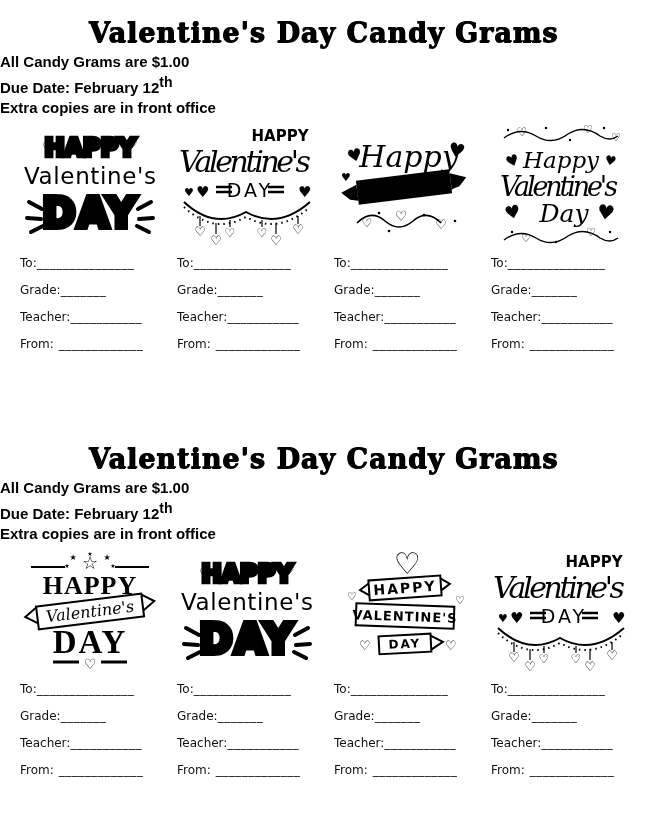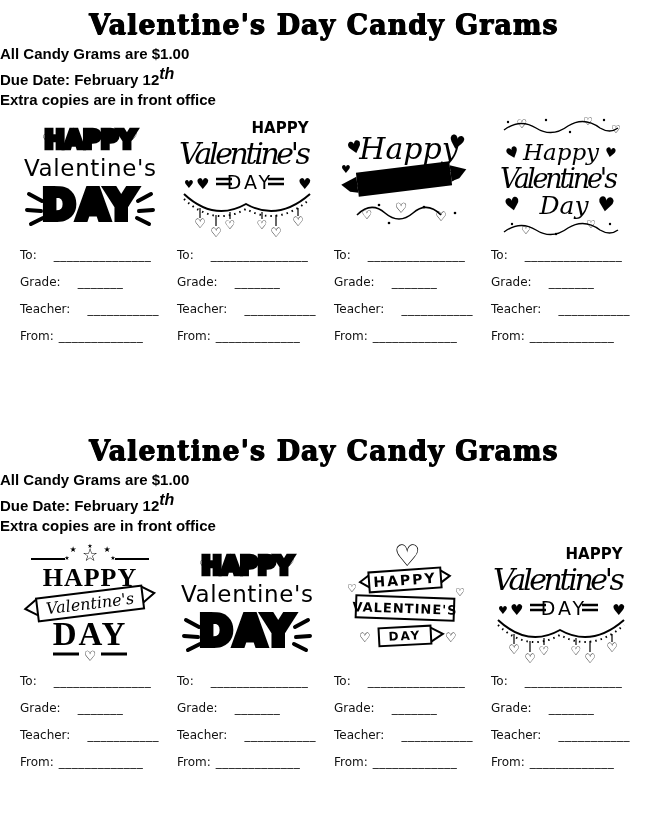--- a/index.html
+++ b/index.html
@@ -3,40 +3,40 @@
 <meta charset="utf-8">
 <style>
   * { box-sizing: border-box; margin: 0; padding: 0; }
   body {
     width: 647px; height: 827px;
     background: #ffffff;
     font-family: "Liberation Sans", sans-serif;
     color: #000;
     overflow: hidden;
   }
-  .page { width: 647px; height: 827px; padding-top: 8px; }
+  .page { width: 647px; height: 827px; padding-top: 16px; }
   .sheet { width: 100%; }
   .sheet-2 { margin-top: 78px; }
   .title {
     text-align: center;
     font-family: "DejaVu Serif", serif;
     font-weight: bold;
     font-size: 27px;
     letter-spacing: 1px;
     line-height: 34px;
     text-shadow: 1px 0 0 #000, 0 1px 0 #000;
   }
   .subs { text-align: left; margin-top: 2px; }
   .sub {
     font-family: "Liberation Sans", sans-serif;
     font-weight: bold;
     font-size: 15px;
     line-height: 20px;
   }
-  .sub sup { font-size: 16px; font-style: italic; }
+  .sub sup { font-size: 14px; }
   .cards {
     display: flex;
     justify-content: space-between;
     padding: 0 10px 0 14px;
     margin-top: 4px;
   }
   .card { width: 152px; }
   .art {
     height: 128px;
     display: flex;
@@ -45,21 +45,21 @@
   }
   .art svg { display: block; }
   .fields { margin-top: 6px; padding-left: 6px; }
   .frow {
     font-family: "DejaVu Sans", sans-serif;
     font-size: 12px;
     color: #111;
     height: 27px;
     white-space: nowrap;
   }
-  .line { letter-spacing: 0.5px; margin-left: 17px; }
+  .line { letter-spacing: 0.5px; }
   .gap { margin-left: 5px; }
   svg text { font-family: "DejaVu Sans", sans-serif; fill: #000; }
   svg .script { font-family: "DejaVu Serif", serif; font-style: italic; }
   svg .serifb { font-family: "Liberation Serif", serif; font-weight: bold; }
   svg .sansb  { font-family: "DejaVu Sans", sans-serif; font-weight: bold; }
 </style>
 </head>
 <body>
 
 <div class="page">

